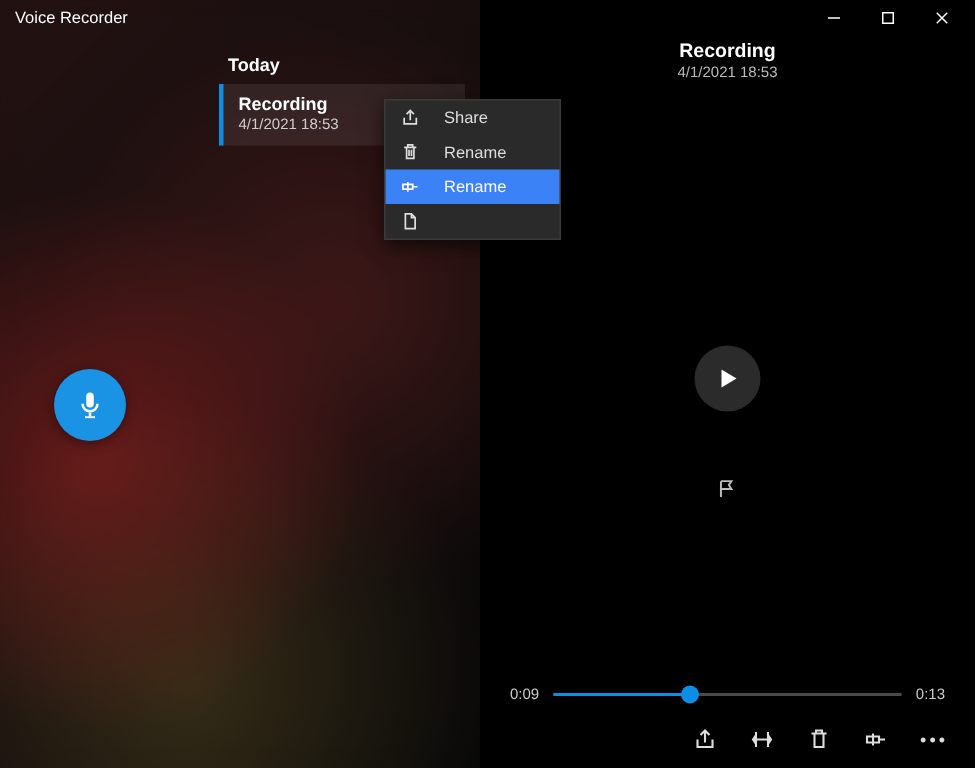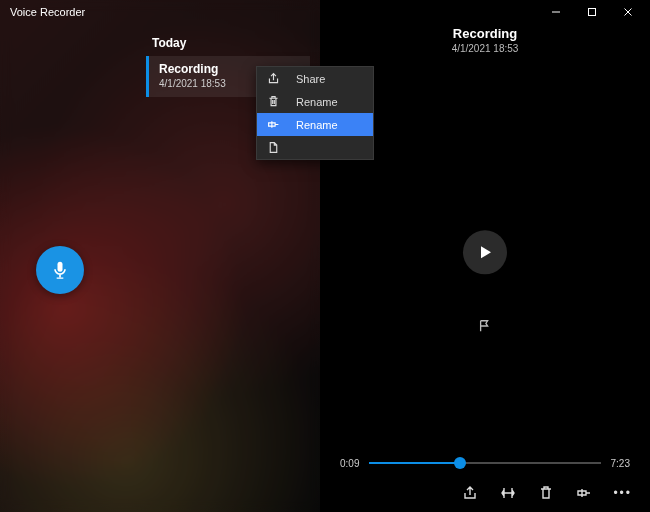--- a/index.html
+++ b/index.html
@@ -154,21 +154,21 @@
       </div>
     </div>
     <div class="timeline">
       <span>0:09</span>
       <div class="track">
         <div class="track-line">
           <div class="track-prog"></div>
         </div>
         <div class="thumb"></div>
       </div>
-      <span>7:23</span>
+      <span>0:13</span>
     </div>
     <div class="actions">
       <div class="act">
         <svg viewBox="0 0 16 16">
             <path d="M3 8v5h10V8M8 2v8M5 5l3-3 3 3"></path>
           </svg>
       </div>
       <div class="act">
         <svg viewBox="0 0 16 16">
             <path d="M4 3v10M12 3v10M2 8h12M4 5l-2 3 2 3M12 5l2 3-2 3"></path>

